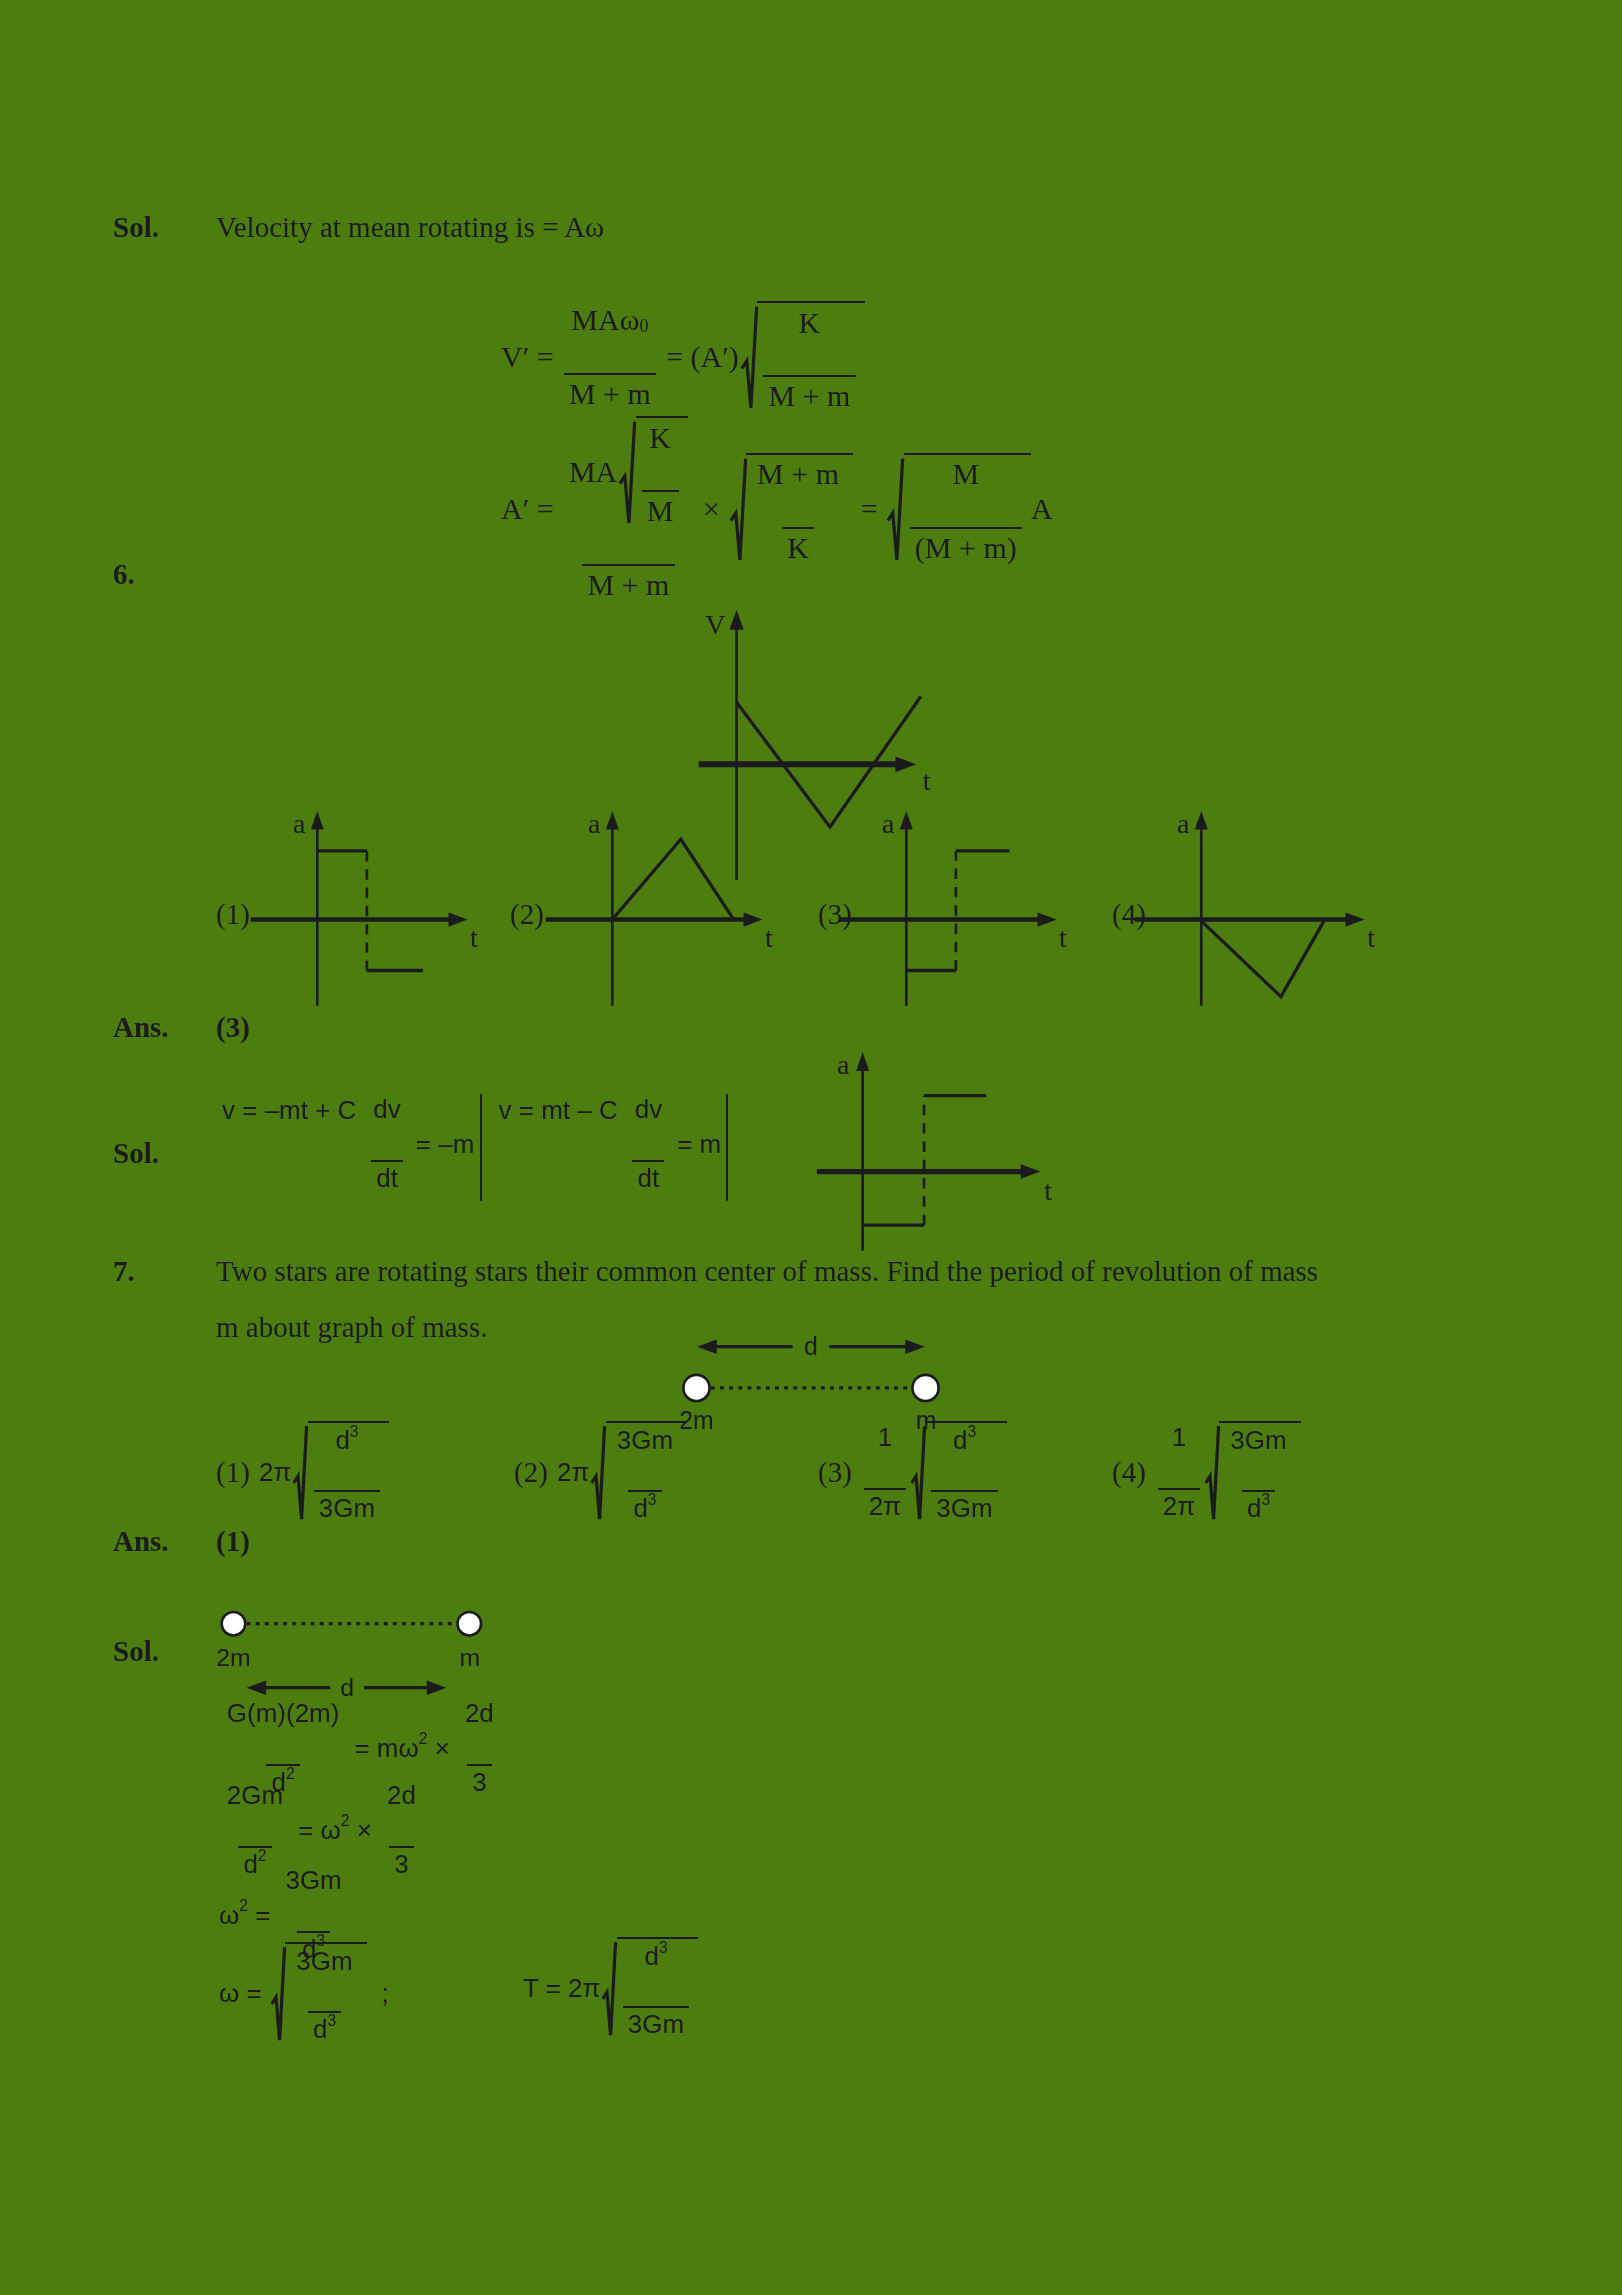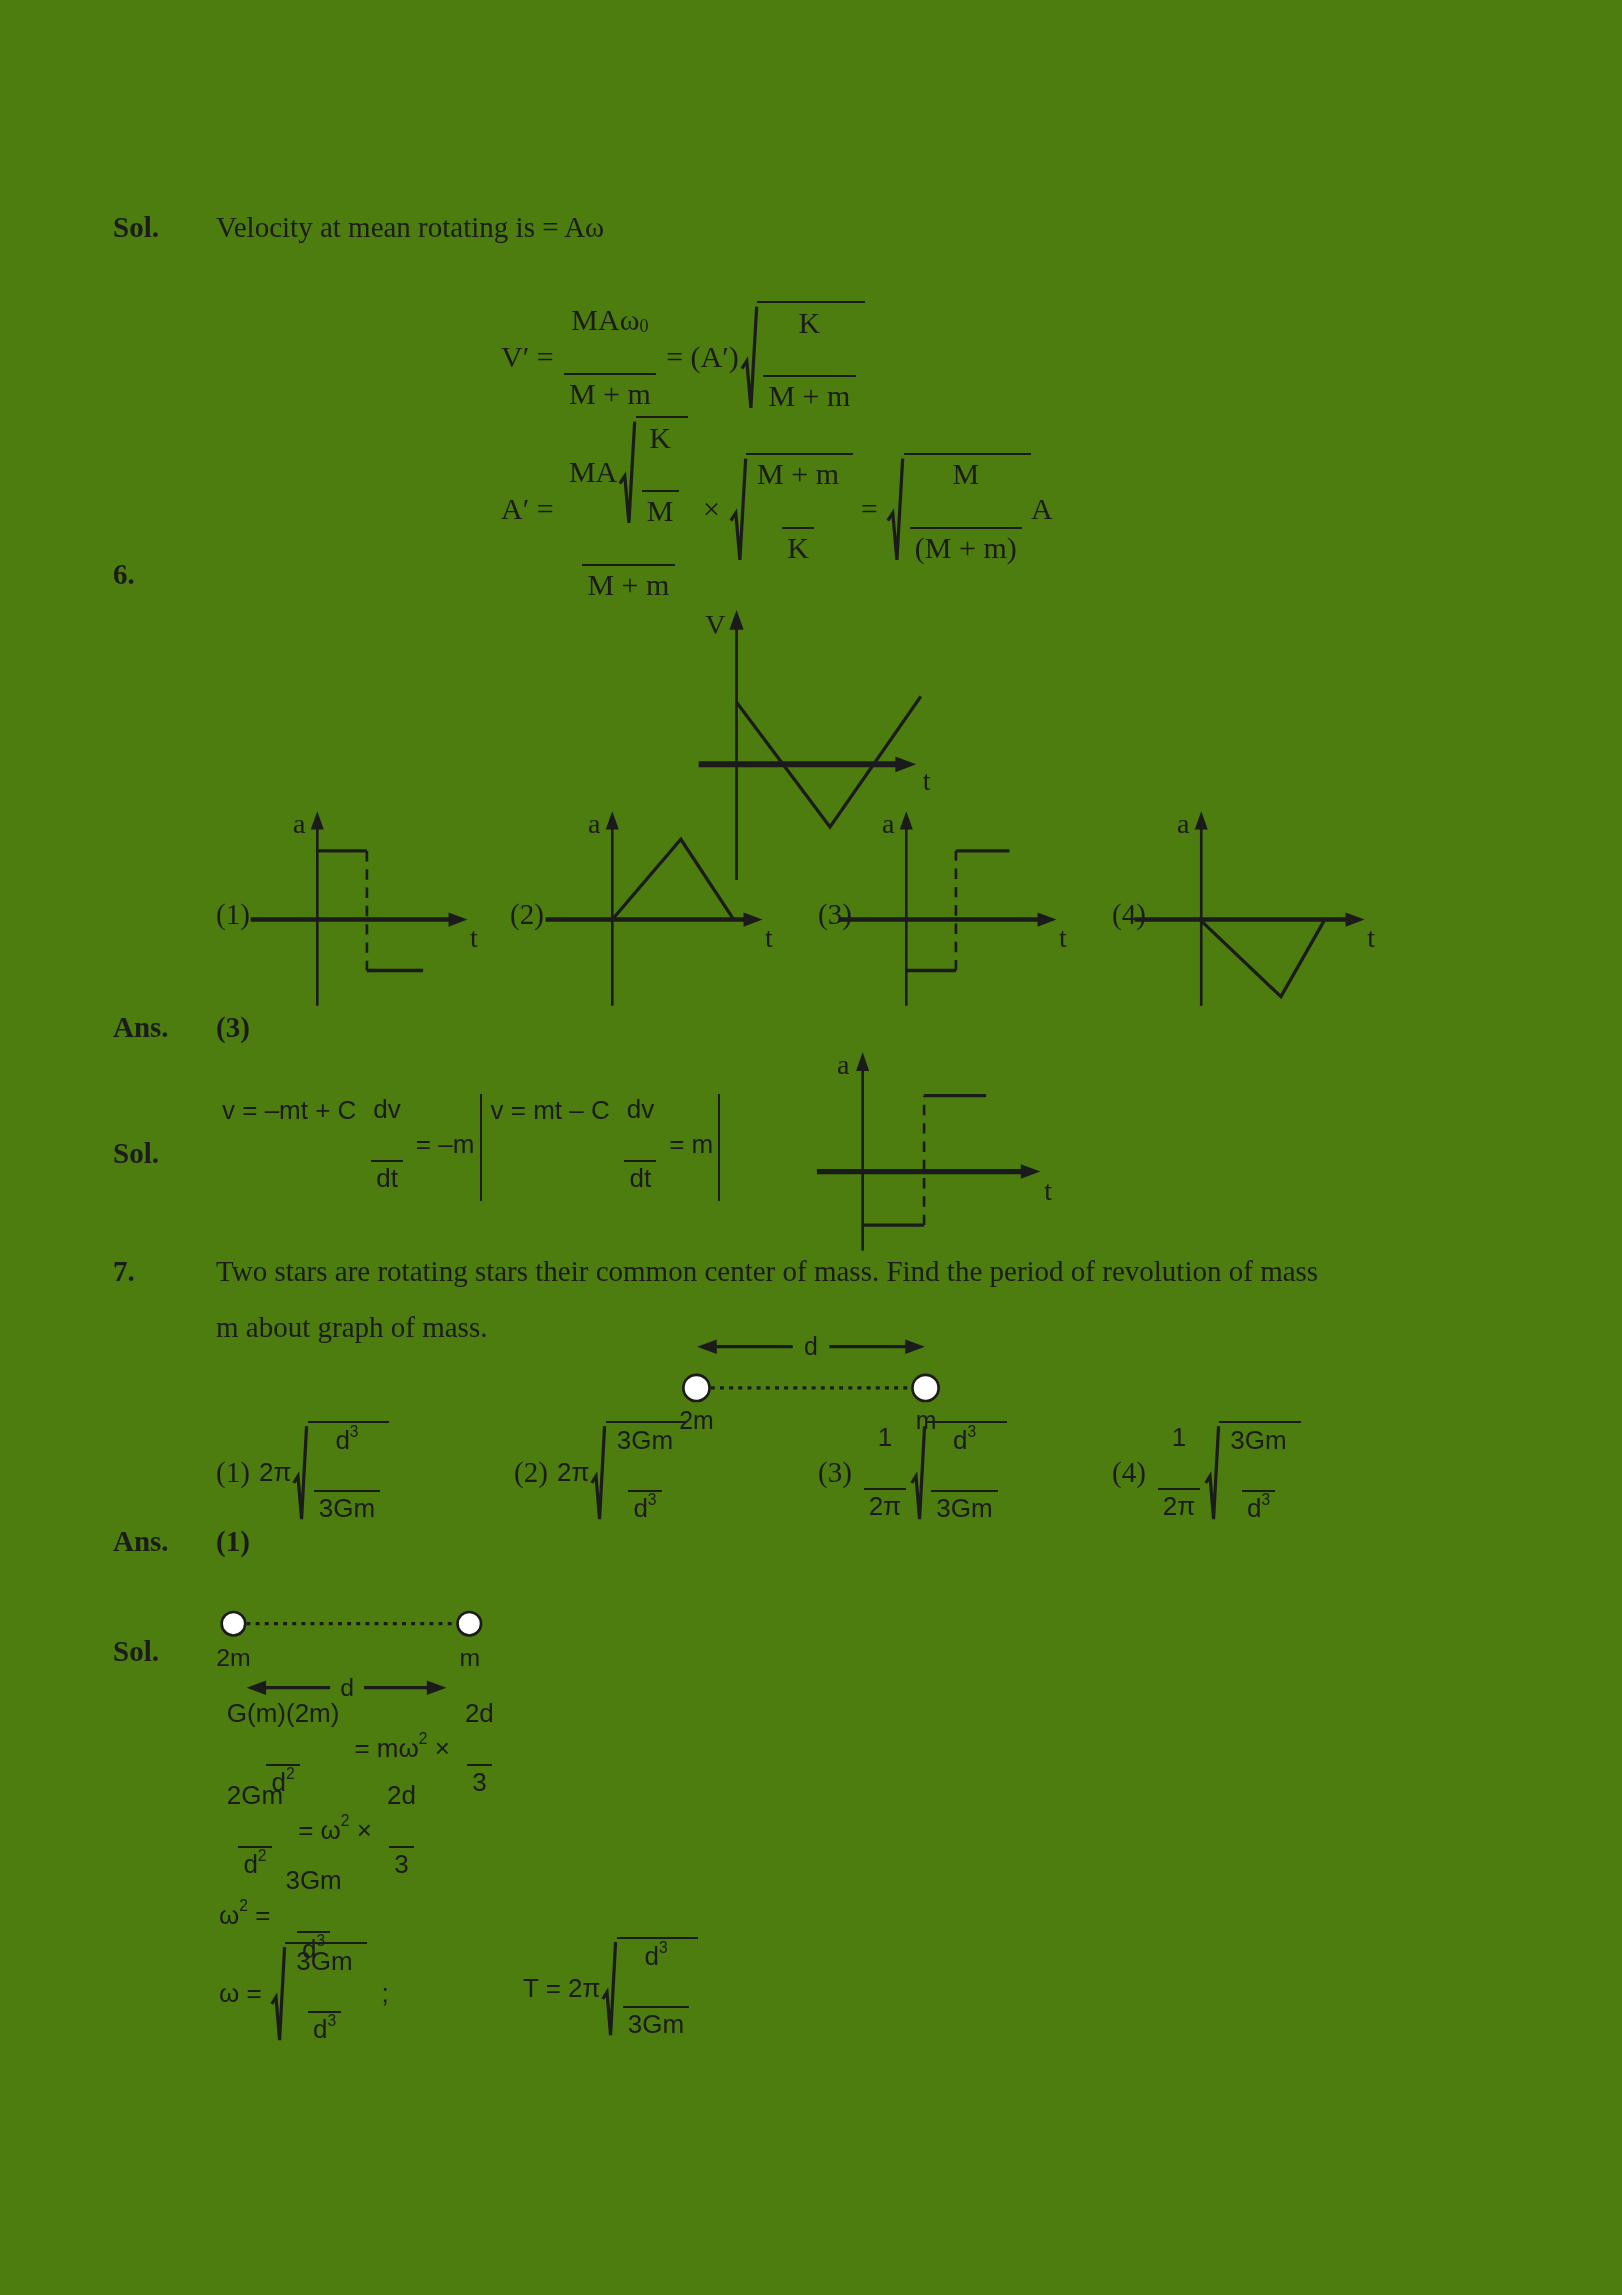--- a/index.html
+++ b/index.html
@@ -26,21 +26,21 @@
   .sqrt>.tick{flex:0 0 0.55em;position:relative;}
   .sqrt>.tick svg{position:absolute;left:0;top:0;width:100%;height:100%;}
   .sqrt>.rd{border-top:2px solid #1b1b1b;padding:2.6px 6.5px 0 3.3px;display:inline-flex;align-items:center;}
   .sp{font-size:0.6em;transform:translateY(-0.55em);}
   .sb{font-size:0.6em;transform:translateY(0.35em);}
 
   
   .vtable{display:flex;font-family:"Liberation Sans",sans-serif;font-size:26px;}
   .vcol{display:flex;flex-direction:row;align-items:flex-start;gap:9.2px;
         padding:1.3px 5.2px 6.5px 0;border-right:2.6px solid #1b1b1b;}
-  .vcol.second{padding-left:9px;justify-content:space-between;}
+  .vcol.second{padding-left:17px;justify-content:space-between;}
 
   .opt{display:flex;align-items:center;gap:9.2px;}
   .olab{font-family:"Liberation Serif",serif;font-size:29px;}
 </style>
 </head>
 <body>
 
 <div class="page">
 
   <div class="abs t bold" style="left:113px;top:211px">Sol.</div>

